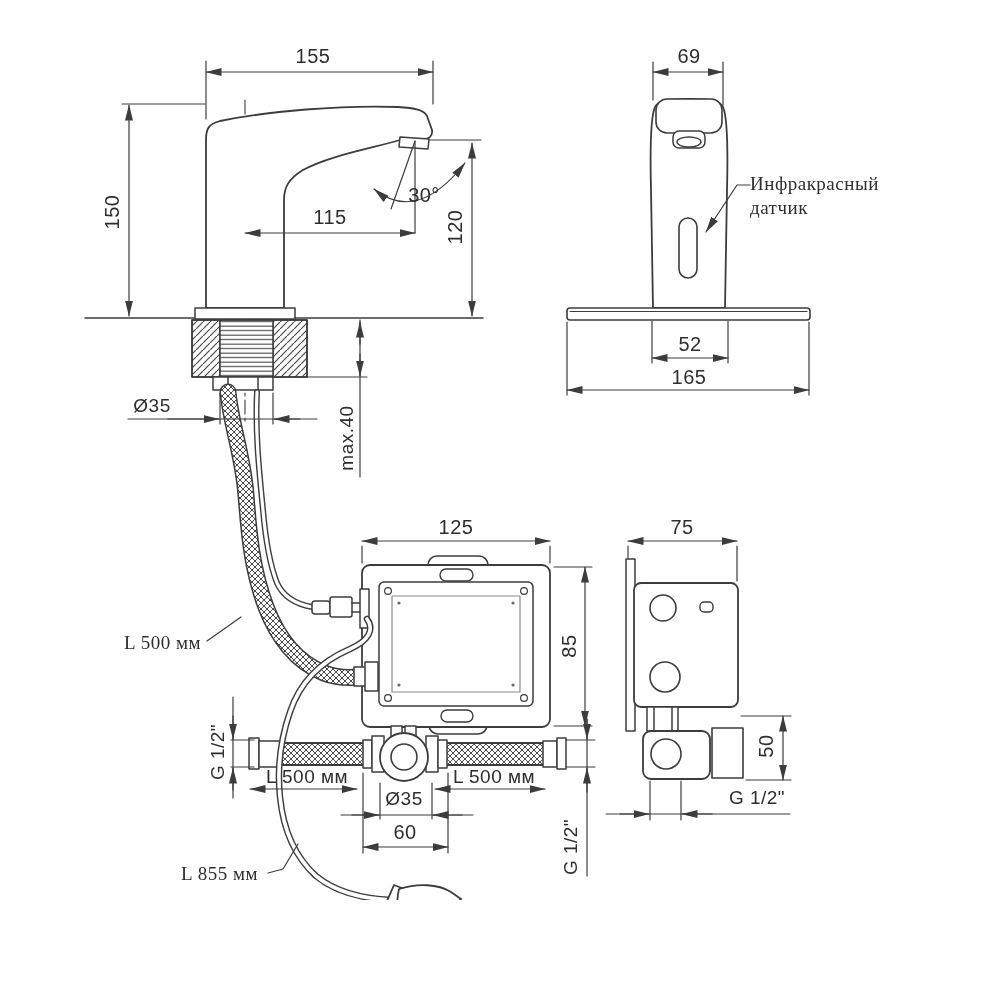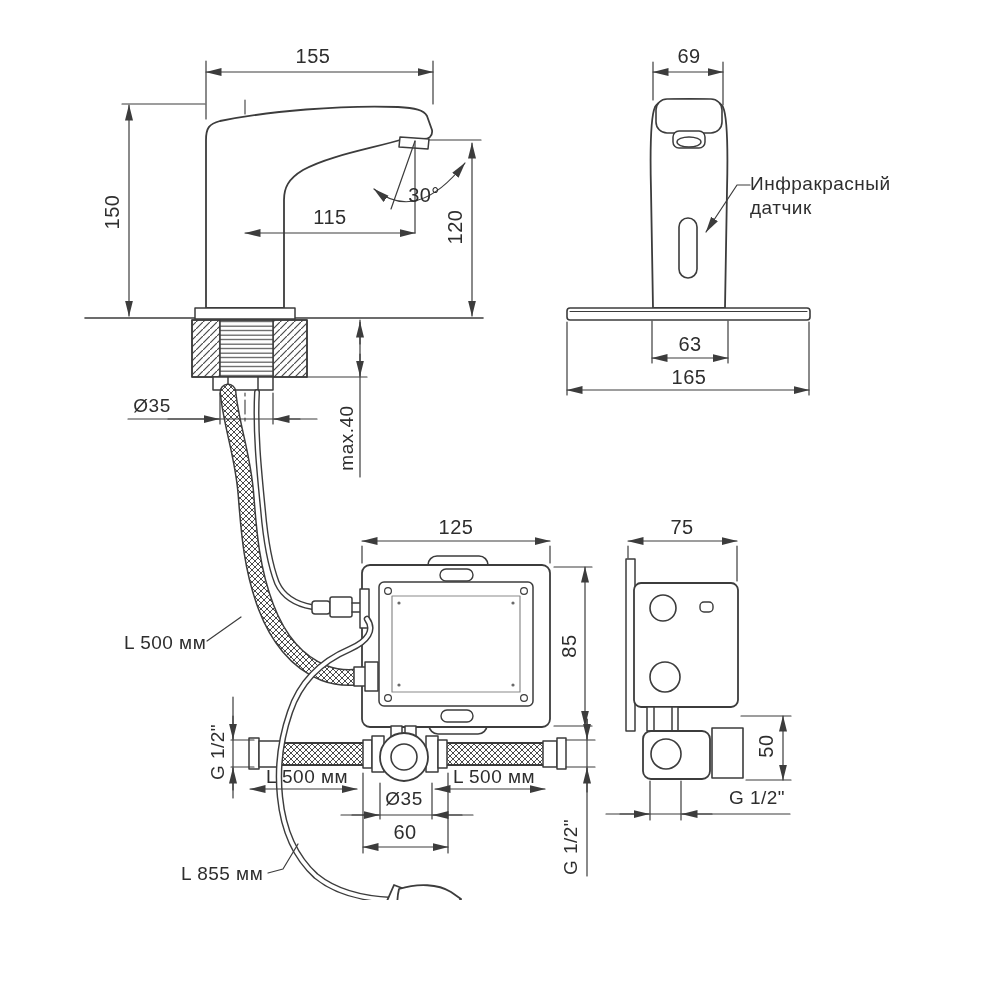--- a/index.html
+++ b/index.html
@@ -7,21 +7,21 @@
     position:relative;width:1000px;height:900px;background:#ffffff;
     font-family:"Liberation Sans", sans-serif;color:#2e2e2e;overflow:hidden;
   }
   #drawing{position:absolute;left:0;top:0;}
   .lbl{
     position:absolute;font-size:20px;line-height:20px;color:#2e2e2e;
     transform:translate(-50%,-50%);white-space:nowrap;letter-spacing:0.5px;
   }
   .lbl.small{font-size:19px;}
   .lbl.rot{transform:translate(-50%,-50%) rotate(-90deg);}
-  .lbl.left{transform:translate(0,-50%);}
+  .lbl.left{transform:translate(0,-50%);font-family:Liberation Serif, serif;}
   .lbl.multiline{line-height:24px;}
 </style>
 </head>
 <body>
 
 <div id="canvas">
 
 <svg id="drawing" width="1000" height="1000" viewBox="0 0 1000 1000" fill="none" stroke-linecap="round" stroke-linejoin="round">
   <defs>
     <marker id="arrow" viewBox="0 0 16 10" refX="15.5" refY="5" markerWidth="16" markerHeight="10" markerUnits="userSpaceOnUse" orient="auto-start-reverse">
@@ -297,21 +297,21 @@
 
 <div class="lbl" style="left:313px;top:56px">155</div>
 <div class="lbl rot" style="left:112px;top:212px">150</div>
 <div class="lbl" style="left:330px;top:217px">115</div>
 <div class="lbl" style="left:424px;top:195px">30°</div>
 <div class="lbl rot" style="left:455px;top:227px">120</div>
 <div class="lbl small" style="left:152px;top:406px">Ø35</div>
 <div class="lbl small rot" style="left:347px;top:438px">max.40</div>
 
 <div class="lbl" style="left:689px;top:56px">69</div>
-<div class="lbl" style="left:690px;top:344px">63</div>
+<div class="lbl" style="left:690px;top:344px">52</div>
 <div class="lbl" style="left:689px;top:377px">165</div>
 
 <div class="lbl small left multiline" style="left:750px;top:196px;transform:translate(0,-50%)">
   <div>Инфракрасный</div>
   <div>датчик</div>
 </div>
 
 <div class="lbl small left" style="left:124px;top:643px">L 500 мм</div>
 
 <div class="lbl" style="left:456px;top:527px">125</div>

